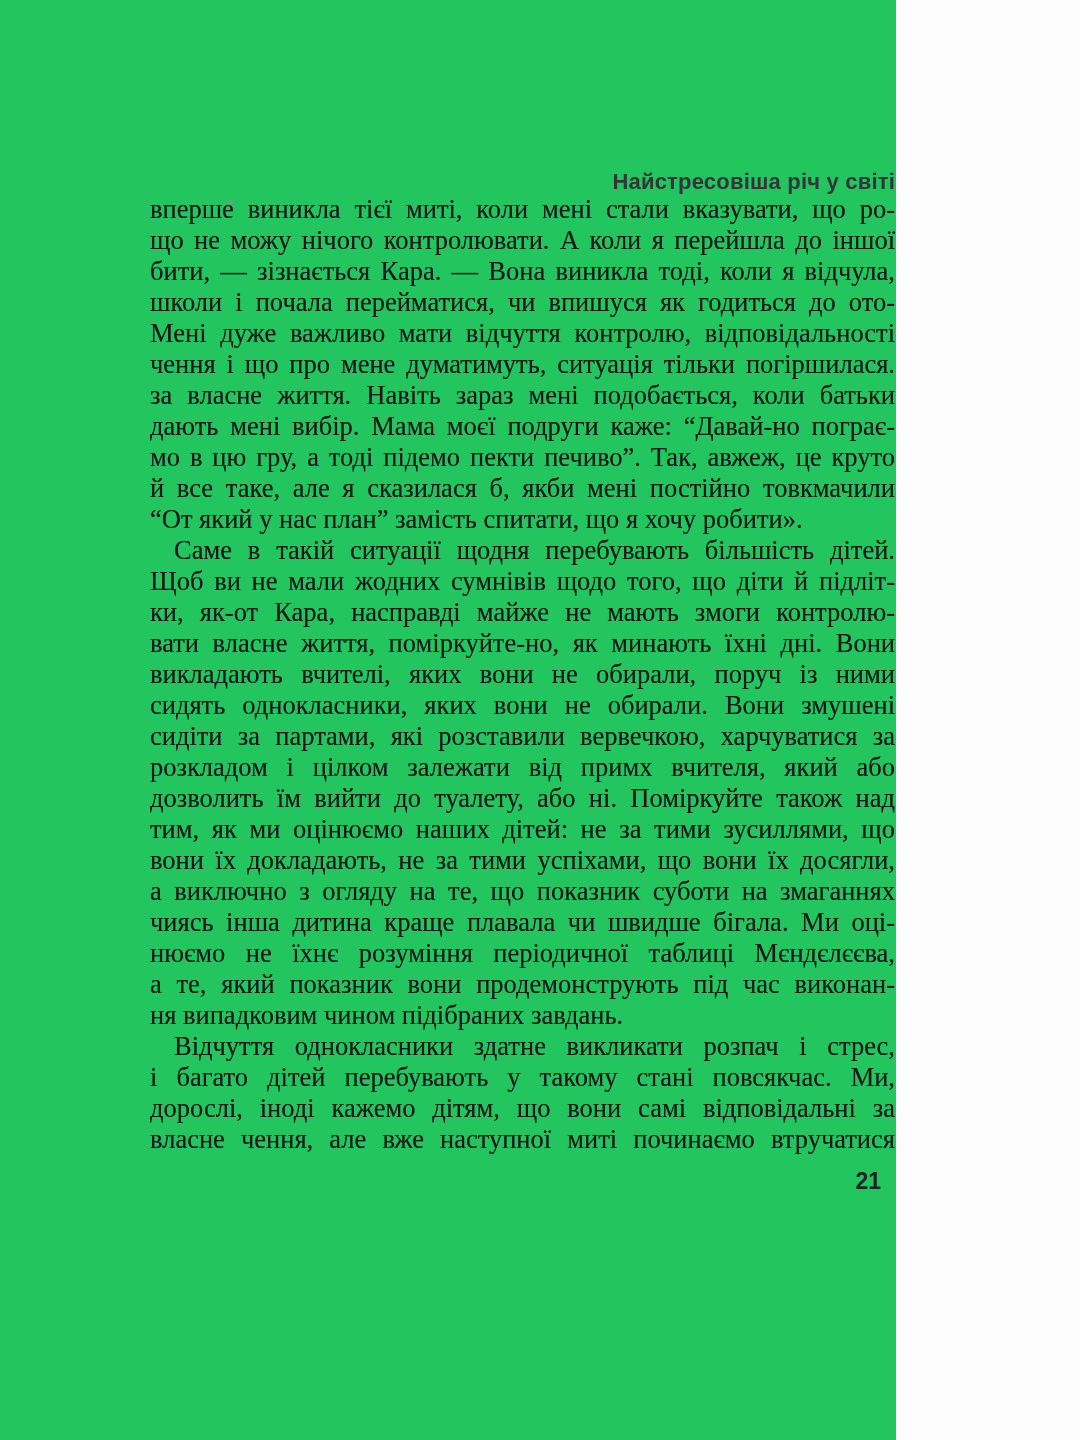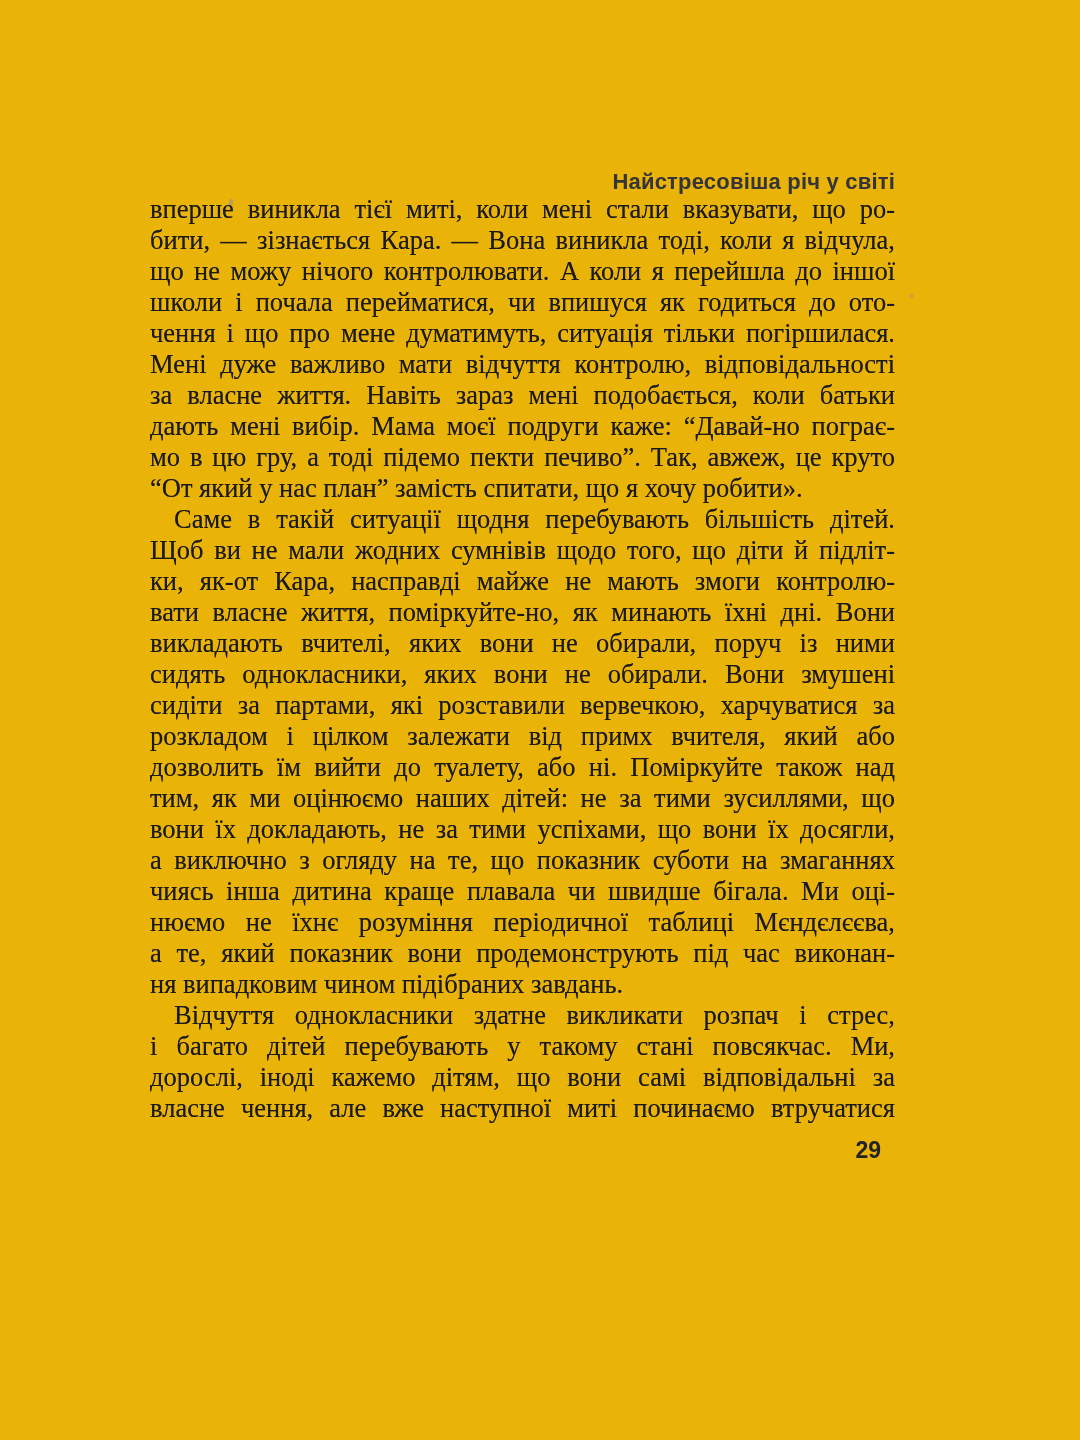--- a/index.html
+++ b/index.html
@@ -2,23 +2,23 @@
 <html lang="uk"><head>
 <meta charset="utf-8">
 <style>
   html, body {
     margin: 0;
     padding: 0;
     background: #fcfcfc;
   }
   .page {
     position: relative;
-    width: 1080px;
+    width: 896px;
     height: 1440px;
-    background: #eab308;
+    background: #22c55e;
     overflow: hidden;
   }
   .content {
     position: absolute;
     left: 150px;
     top: 170px;
     width: 745px;
   }
   .running-head {
     font-family: "Liberation Sans", sans-serif;
@@ -78,28 +78,29 @@
 
 <div class="page">
   <span class="artifact a1"></span>
   <span class="artifact a2"></span>
 
   <div class="content">
     <div class="running-head">Найстресовіша річ у світі</div>
 
     <div class="page-body" id="page-body">
         <div class="line">вперше виникла тієї миті, коли мені стали вказувати, що ро-</div>
+        <div class="line">що не можу нічого контролювати. А коли я перейшла до іншої</div>
         <div class="line">бити, — зізнається Кара. — Вона виникла тоді, коли я відчула,</div>
-        <div class="line">що не можу нічого контролювати. А коли я перейшла до іншої</div>
         <div class="line">школи і почала перейматися, чи впишуся як годиться до ото-</div>
+        <div class="line">Мені дуже важливо мати відчуття контролю, відповідальності</div>
         <div class="line">чення і що про мене думатимуть, ситуація тільки погіршилася.</div>
-        <div class="line">Мені дуже важливо мати відчуття контролю, відповідальності</div>
         <div class="line">за власне життя. Навіть зараз мені подобається, коли батьки</div>
         <div class="line">дають мені вибір. Мама моєї подруги каже: “Давай-но пограє-</div>
         <div class="line">мо в цю гру, а тоді підемо пекти печиво”. Так, авжеж, це круто</div>
+        <div class="line">й все таке, але я сказилася б, якби мені постійно товкмачили</div>
         <div class="line last">“От який у нас план” замість спитати, що я хочу робити».</div>
         <div class="line indent">Саме в такій ситуації щодня перебувають більшість дітей.</div>
         <div class="line">Щоб ви не мали жодних сумнівів щодо того, що діти й підліт-</div>
         <div class="line">ки, як-от Кара, насправді майже не мають змоги контролю-</div>
         <div class="line">вати власне життя, поміркуйте-но, як минають їхні дні. Вони</div>
         <div class="line">викладають вчителі, яких вони не обирали, поруч із ними</div>
         <div class="line">сидять однокласники, яких вони не обирали. Вони змушені</div>
         <div class="line">сидіти за партами, які розставили вервечкою, харчуватися за</div>
         <div class="line">розкладом і цілком залежати від примх вчителя, який або</div>
         <div class="line">дозволить їм вийти до туалету, або ні. Поміркуйте також над</div>
@@ -109,15 +110,15 @@
         <div class="line">чиясь інша дитина краще плавала чи швидше бігала. Ми оці-</div>
         <div class="line">нюємо не їхнє розуміння періодичної таблиці Мєндєлєєва,</div>
         <div class="line">а те, який показник вони продемонструють під час виконан-</div>
         <div class="line last">ня випадковим чином підібраних завдань.</div>
         <div class="line indent">Відчуття однокласники здатне викликати розпач і стрес,</div>
         <div class="line">і багато дітей перебувають у такому стані повсякчас. Ми,</div>
         <div class="line">дорослі, іноді кажемо дітям, що вони самі відповідальні за</div>
         <div class="line">власне чення, але вже наступної миті починаємо втручатися</div>
       </div>
 
-    <div class="page-number">29</div>
+    <div class="page-number">21</div>
   </div>
 </div>
 
 </body></html>

